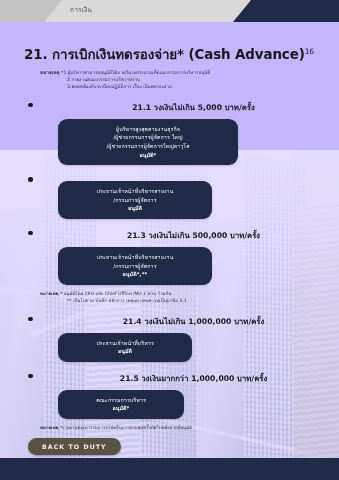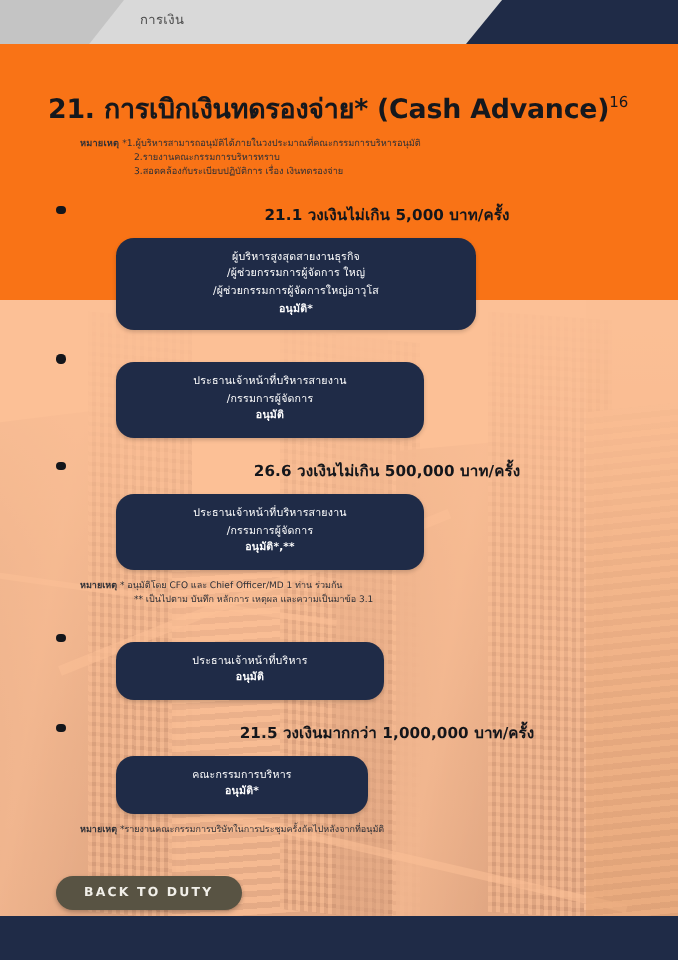--- a/index.html
+++ b/index.html
@@ -2,21 +2,21 @@
 <html><head>
 <meta charset="utf-8">
 <style>
   html,body{margin:0;padding:0;}
   body{
     width:339px;height:480px;overflow:hidden;position:relative;
     background:#ffffff;
     font-family:"DejaVu Sans","Liberation Sans",sans-serif;
     -webkit-font-smoothing:antialiased;
   }
-  .page{position:absolute;inset:0;background:#f97316;overflow:hidden;}
+  .page{position:absolute;inset:0;background:#c4b5fd;overflow:hidden;}
 
   
   .bg-photo{
     position:absolute;left:0;right:0;top:150px;bottom:22px;
     overflow:hidden;opacity:.55;
   }
   .bg-photo .sky{
     position:absolute;inset:0;
     background:linear-gradient(180deg,#ffffff 0%,#ffffff 34%,#e9ebf1 58%,#cfd3de 78%,#b9bfcd 100%);
   }
@@ -174,36 +174,37 @@
       <span class="dot"></span>
       <div class="box" style="width:132px">
         <span class="bl">ประธานเจ้าหน้าที่บริหารสายงาน</span>
         <span class="bl">/กรรมการผู้จัดการ</span>
         <span class="bl strong">อนุมัติ</span>
       </div>
     </div>
 
     <div class="item">
       <span class="dot"></span>
-      <div class="lead">26.6 วงเงินไม่เกิน 500,000 บาท/ครั้ง</div>
+      <div class="lead">21.3 วงเงินไม่เกิน 500,000 บาท/ครั้ง</div>
       <div class="box" style="width:132px">
         <span class="bl">ประธานเจ้าหน้าที่บริหารสายงาน</span>
         <span class="bl">/กรรมการผู้จัดการ</span>
         <span class="bl strong">อนุมัติ*,**</span>
       </div>
     </div>
 
     <div class="subnote">
       <span class="lbl">หมายเหตุ</span>
       <span class="ln first">* อนุมัติโดย CFO และ Chief Officer/MD 1 ท่าน ร่วมกัน</span>
       <span class="ln">** เป็นไปตาม บันทึก หลักการ เหตุผล และความเป็นมาข้อ 3.1</span>
     </div>
 
     <div class="item">
       <span class="dot"></span>
+      <div class="lead">21.4 วงเงินไม่เกิน 1,000,000 บาท/ครั้ง</div>
       <div class="box" style="width:112px">
         <span class="bl">ประธานเจ้าหน้าที่บริหาร</span>
         <span class="bl strong">อนุมัติ</span>
       </div>
     </div>
 
     <div class="item">
       <span class="dot"></span>
       <div class="lead">21.5 วงเงินมากกว่า 1,000,000 บาท/ครั้ง</div>
       <div class="box" style="width:104px">

